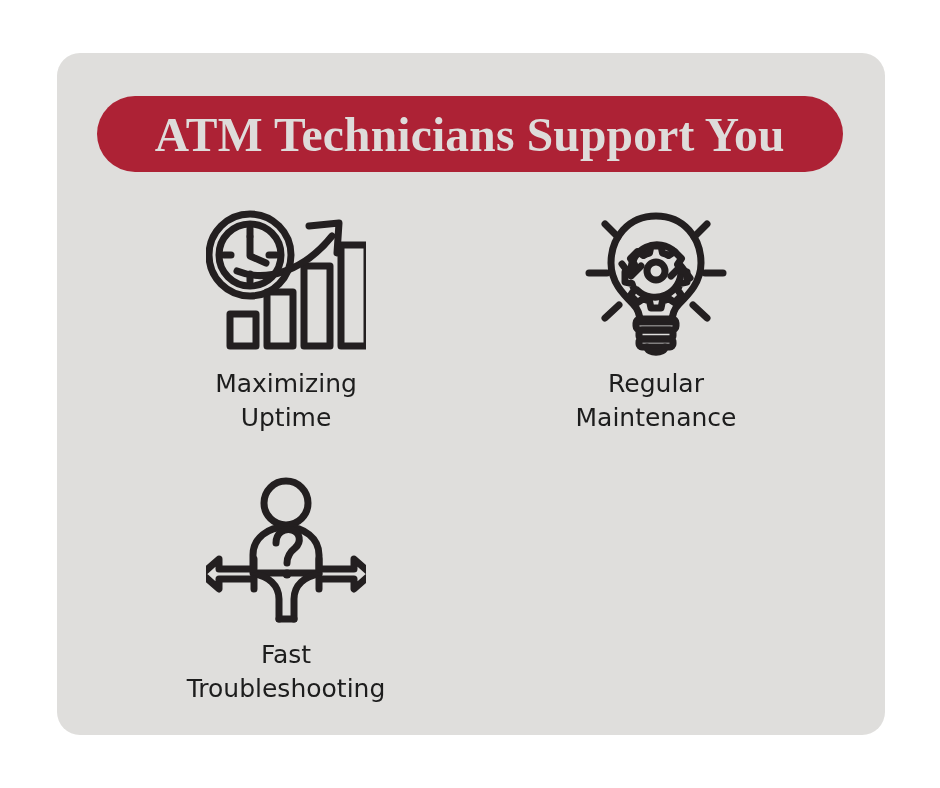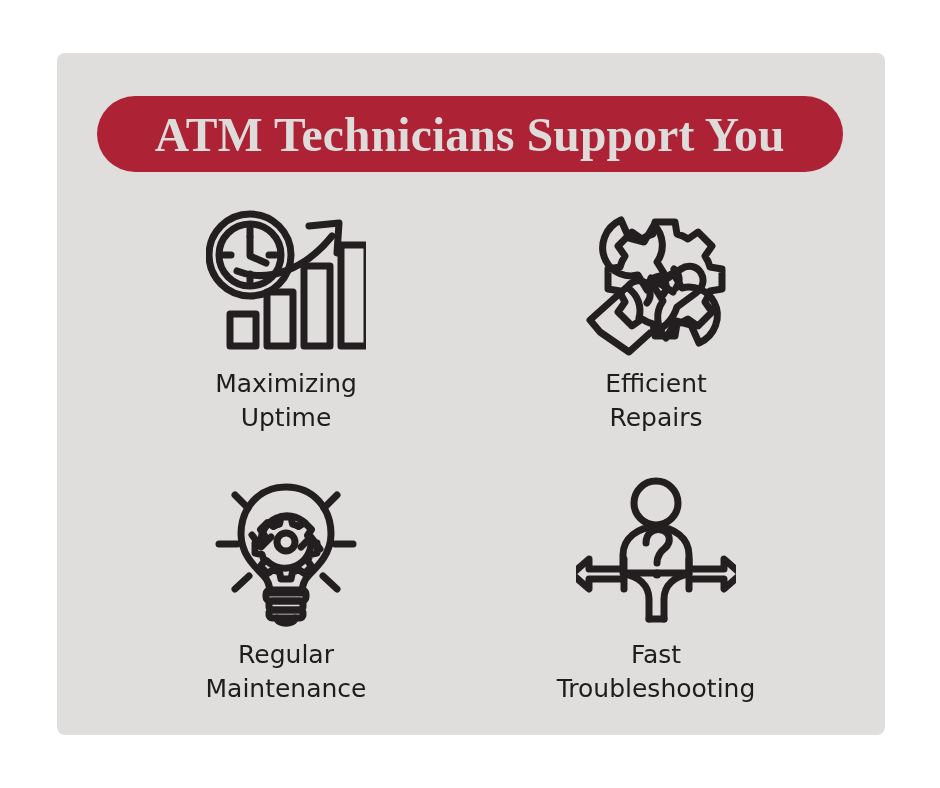--- a/index.html
+++ b/index.html
@@ -22,21 +22,21 @@
   }
 
   
   .card {
     position: absolute;
     left: 57px;
     top: 53px;
     width: 828px;
     height: 682px;
     background: #dfdedc;
-    border-radius: 8px;
+    border-radius: 23px;
   }
 
   
   .title-banner {
     position: absolute;
     left: 40px;
     top: 43px;
     width: 746px;
     height: 76px;
     background: #ad2235;
@@ -144,44 +144,20 @@
             <line class="ico" x1="18" y1="46" x2="25" y2="46"></line>
             <line class="ico" x1="63" y1="46" x2="70" y2="46"></line>
 
             <path class="ico" d="M44 28 L 44 47 L 60 54"></path>
           </svg>
         </div>
         <div class="feature-label">Maximizing
 Uptime</div>
       </div>
 
-      <div class="feature">
-        <div class="feature-icon">
-          <svg width="150" height="150" viewBox="0 0 150 150" aria-hidden="true">
-
-            <path class="ico" d="M74 16 h20 l2 12 a38 38 0 0 1 11 5 l10 -7 l14 14 l-7 10 a38 38 0 0 1 5 11 l12 2 v20 l-12 2 a38 38 0 0 1 -5 11 l7 10 l-14 14 l-10 -7 a38 38 0 0 1 -11 5 l-2 12 h-20 l-2 -12 a38 38 0 0 1 -11 -5 l-10 7 l-14 -14 l7 -10 a38 38 0 0 1 -5 -11 l-12 -2 v-20 l12 -2 a38 38 0 0 1 5 -11 l-7 -10 l14 -14 l10 7 a38 38 0 0 1 11 -5 z"></path>
-
-            <path class="ico" d="M40 14 C 24 21, 17 40, 25 55 C 31 67, 45 72, 57 69 L 66 84 L 86 72 L 76 56 C 84 45, 83 29, 73 19 L 63 36 L 48 32 z"></path>
-
-            <path class="ico" d="M118 137 C 134 130, 141 111, 133 96 C 127 84, 113 79, 101 82 L 92 67 L 72 79 L 82 95 C 74 106, 75 122, 85 132 L 95 115 L 110 119 z"></path>
-
-            <line class="ico" x1="70" y1="72" x2="92" y2="86"></line>
-
-            <path class="ico" d="M19 126 L 9 114 L 47 80 C 52 74, 60 73, 66 78 C 72 70, 80 68, 87 72 L 100 63 C 107 58, 116 60, 120 67 C 124 74, 122 82, 115 87 L 96 101 C 92 114, 82 124, 69 127 L 48 146 L 19 126 z"></path>
-
-            <path class="ico" d="M64 78 C 70 83, 71 91, 66 97"></path>
-            <path class="ico" d="M80 70 C 86 75, 87 83, 82 89"></path>
-            <path class="ico" d="M93 63 C 99 68, 100 76, 95 82"></path>
-
-            <path class="ico" d="M47 82 C 57 89, 61 101, 58 112"></path>
-          </svg>
-        </div>
-        <div class="feature-label">Efficient
-Repairs</div>
-      </div>
 
       <div class="feature">
         <div class="feature-icon">
           <svg width="150" height="150" viewBox="0 0 150 150" aria-hidden="true">
 
             <line class="ico" x1="24" y1="18" x2="37" y2="31"></line>
             <line class="ico" x1="126" y1="18" x2="113" y2="31"></line>
             <line class="ico" x1="8" y1="67" x2="26" y2="67"></line>
             <line class="ico" x1="142" y1="67" x2="124" y2="67"></line>
             <line class="ico" x1="24" y1="112" x2="38" y2="99"></line>

